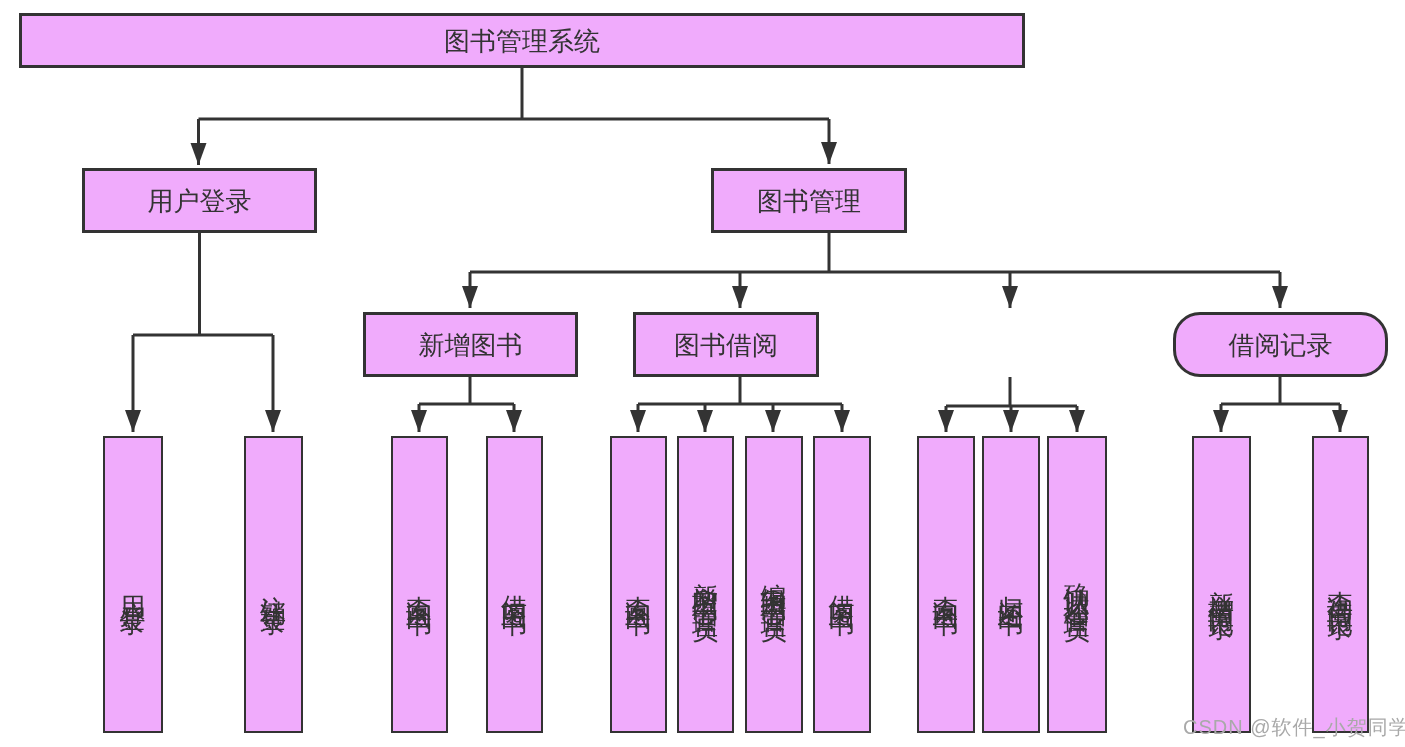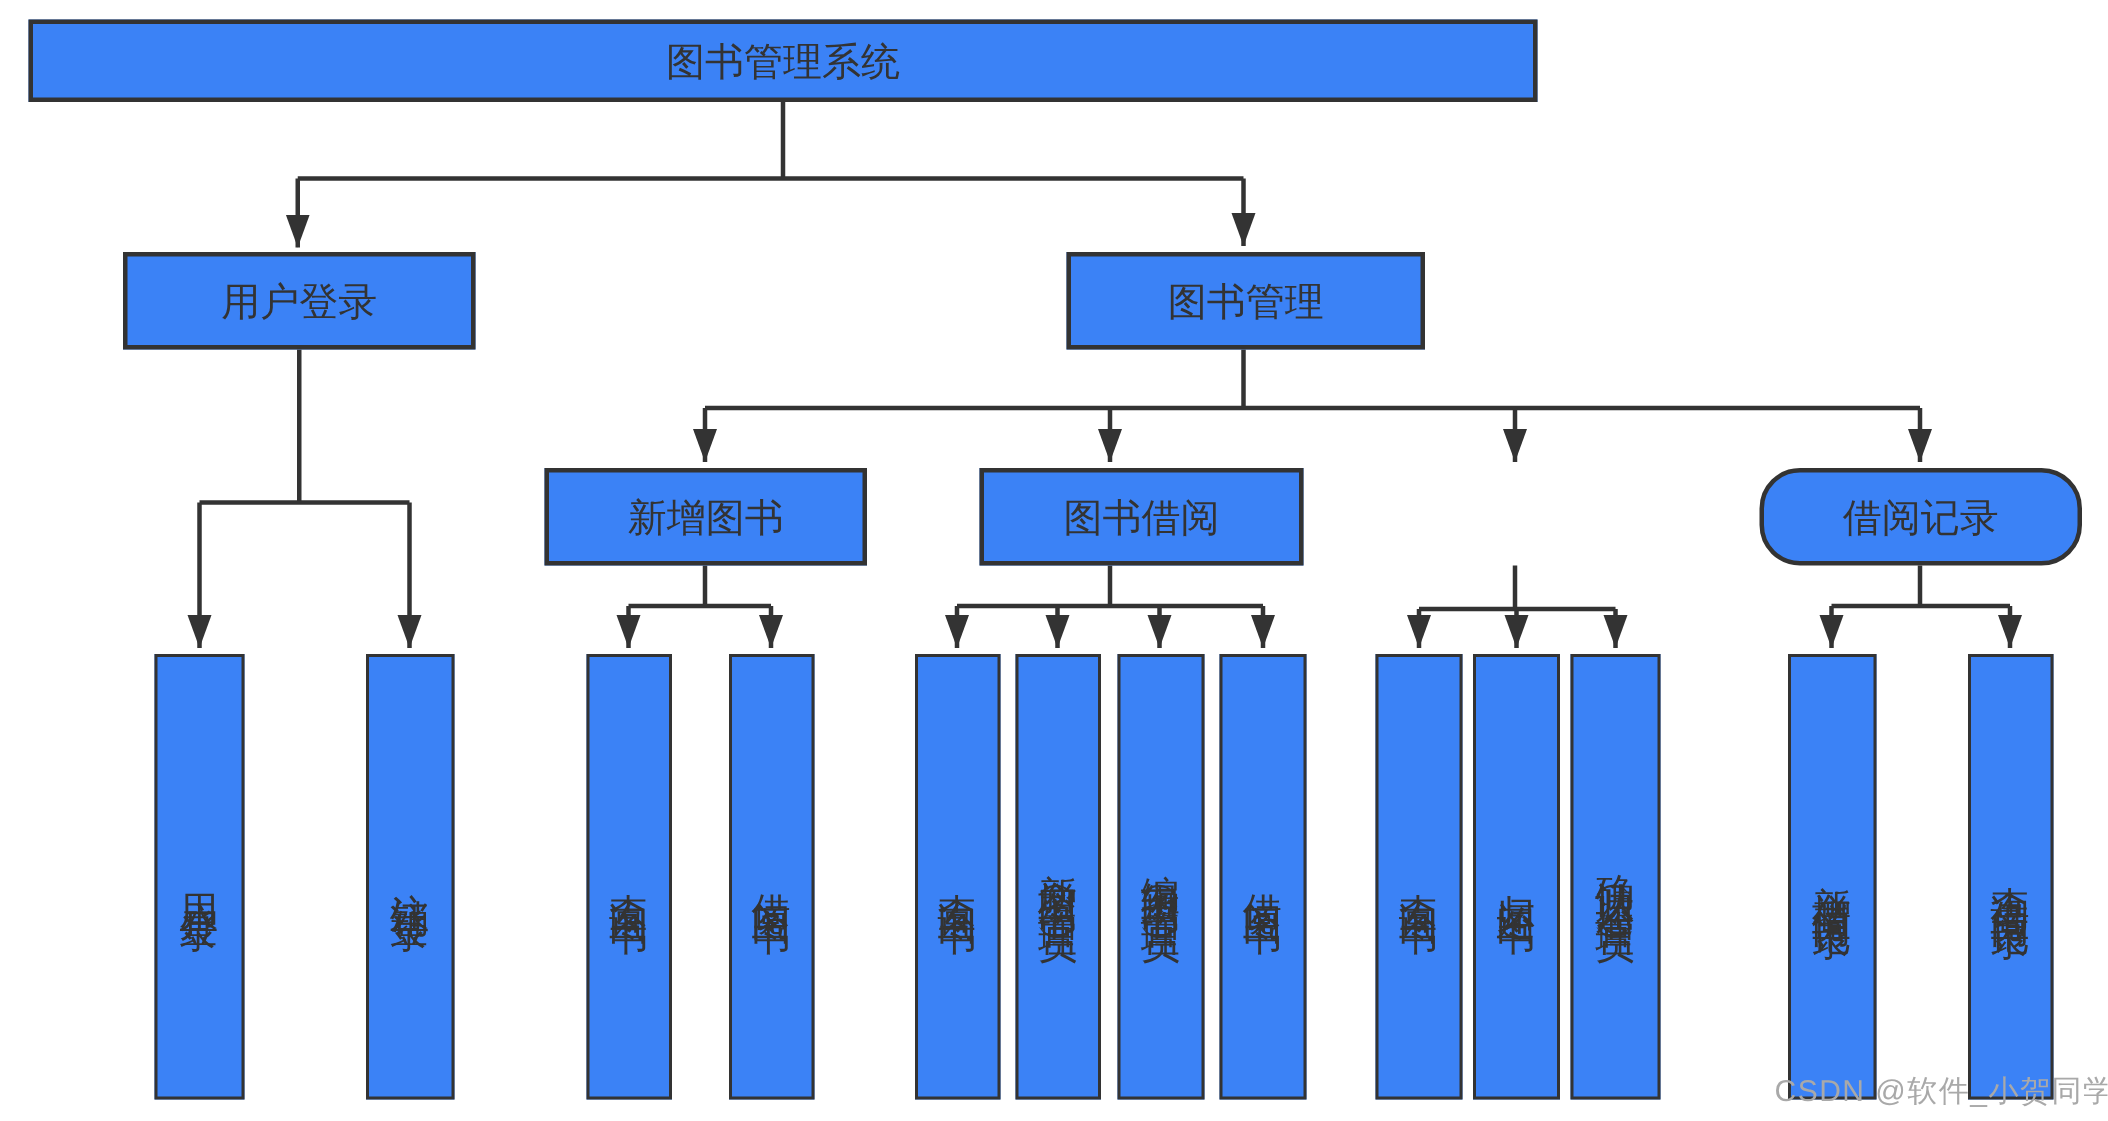--- a/index.html
+++ b/index.html
@@ -26,21 +26,21 @@
     fill: none;
   }
   #edges marker path {
     fill: var(--line, #333);
     stroke: none;
   }
   .node, .vnode {
     position: absolute;
     z-index: 2;
     box-sizing: border-box;
-    background: #3b82f6;
+    background: #f0abfc;
     border: 3px solid var(--line, #333);
     color: var(--text, #333);
     display: flex;
     align-items: center;
     justify-content: center;
     font-size: 26px;
     line-height: 1;
     white-space: nowrap;
   }
   .vnode {
@@ -109,24 +109,24 @@
 
     <path class="edge" d="M1280,377 V404"></path>
     <path class="edge" d="M1221,404 H1340"></path>
     <path class="edge" d="M1221,404 V432" marker-end="url(#ah)"></path>
     <path class="edge" d="M1340,404 V432" marker-end="url(#ah)"></path>
   </svg>
 
   <div class="node" style="left:19px; top:13px; width:1006px; height:55px;">图书管理系统</div>
 
   <div class="node" style="left:82px; top:168px; width:235px; height:65px;">用户登录</div>
-  <div class="node" style="left:711px; top:168px; width:239px; height:65px;">图书管理</div>
+  <div class="node" style="left:711px; top:168px; width:196px; height:65px;">图书管理</div>
 
   <div class="node" style="left:363px; top:312px; width:215px; height:65px;">新增图书</div>
-  <div class="node" style="left:633px; top:312px; width:216px; height:65px;margin-left:20px;">图书借阅</div>
+  <div class="node" style="left:633px; top:312px; width:186px; height:65px;">图书借阅</div>
   <div class="node" style="left:1173px; top:312px; width:215px; height:65px;border-radius:27px;">借阅记录</div>
 
   <div class="vnode" style="left:103px; top:436px; width:60px; height:297px;">用户登录</div>
   <div class="vnode" style="left:244px; top:436px; width:59px; height:297px;">注销登录</div>
 
   <div class="vnode" style="left:391px; top:436px; width:57px; height:297px;">查询图书</div>
   <div class="vnode" style="left:486px; top:436px; width:57px; height:297px;">借阅图书</div>
 
   <div class="vnode" style="left:610px; top:436px; width:57px; height:297px;">查询图书</div>
   <div class="vnode" style="left:677px; top:436px; width:57px; height:297px;">新增图书（管理员）</div>

